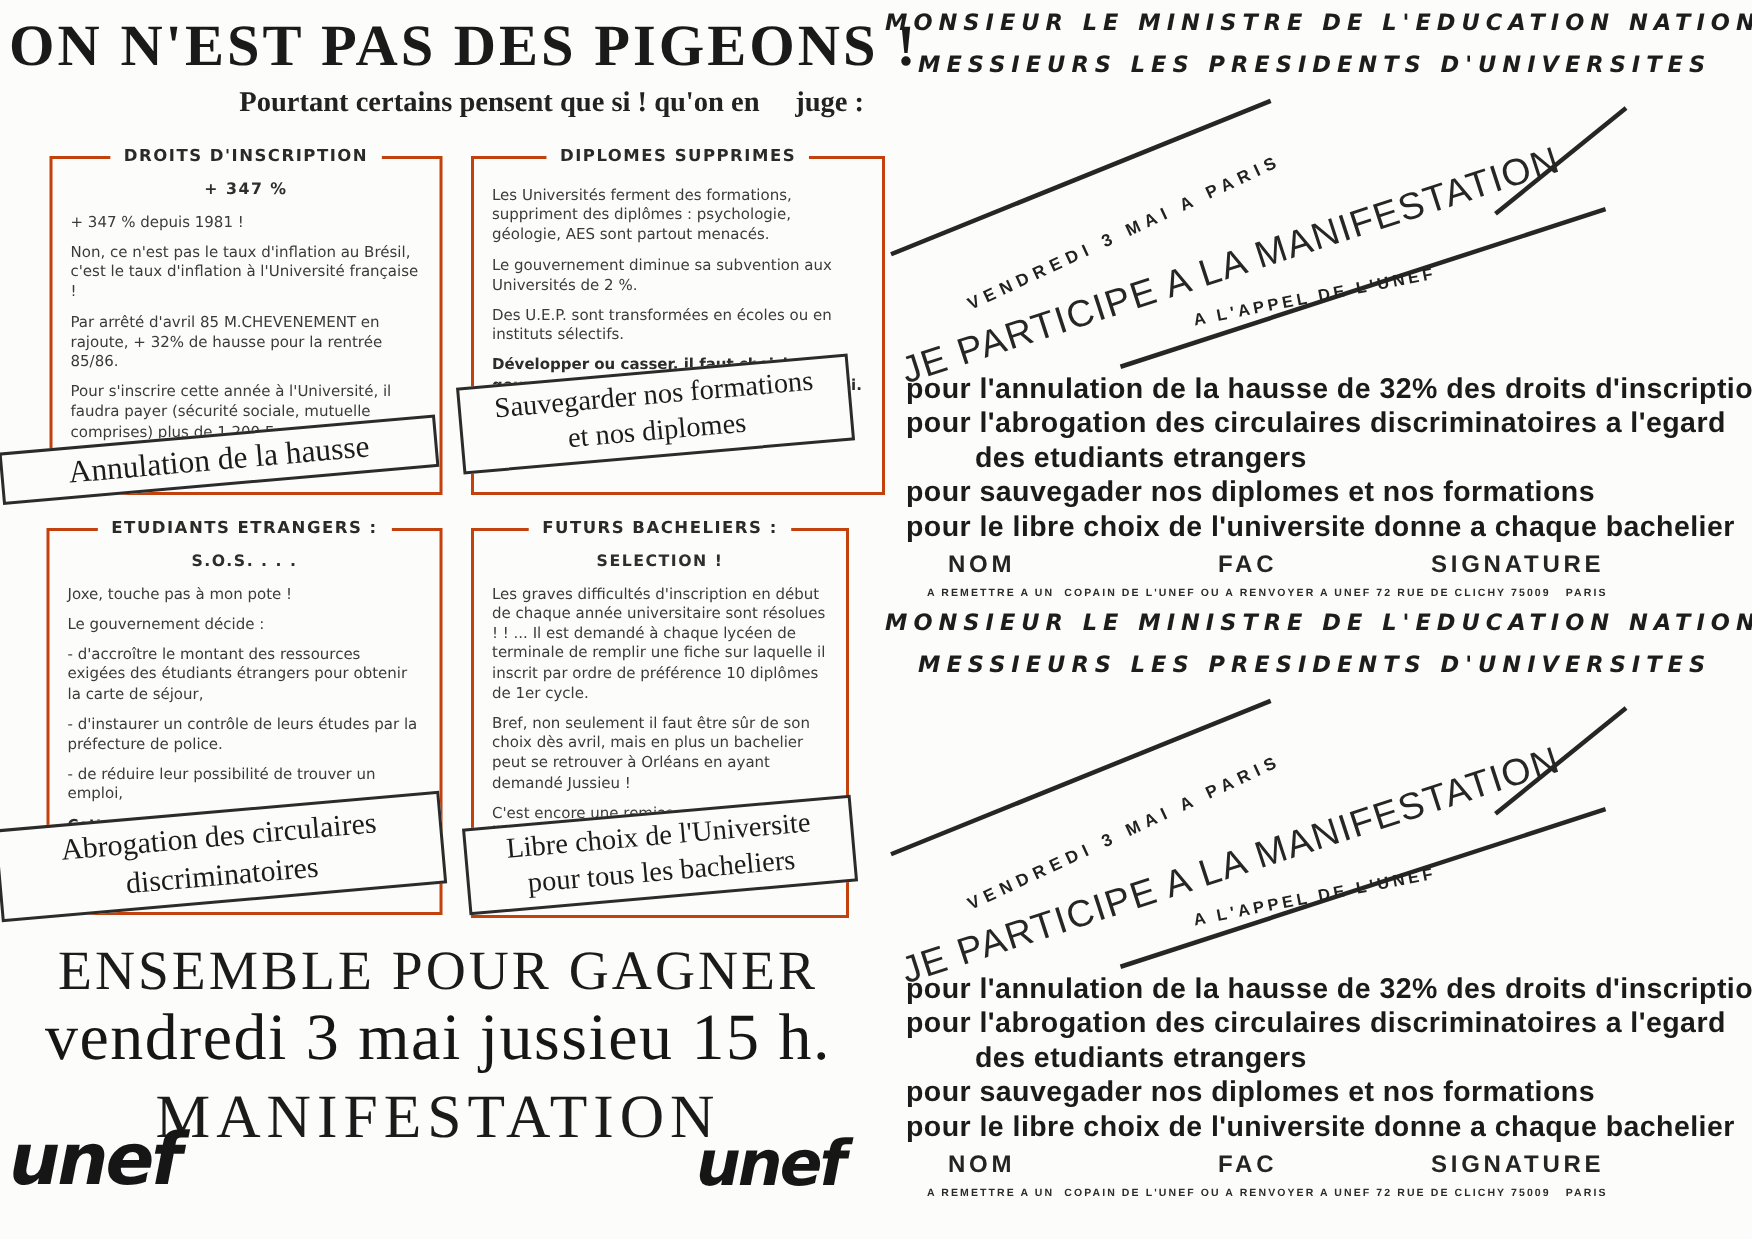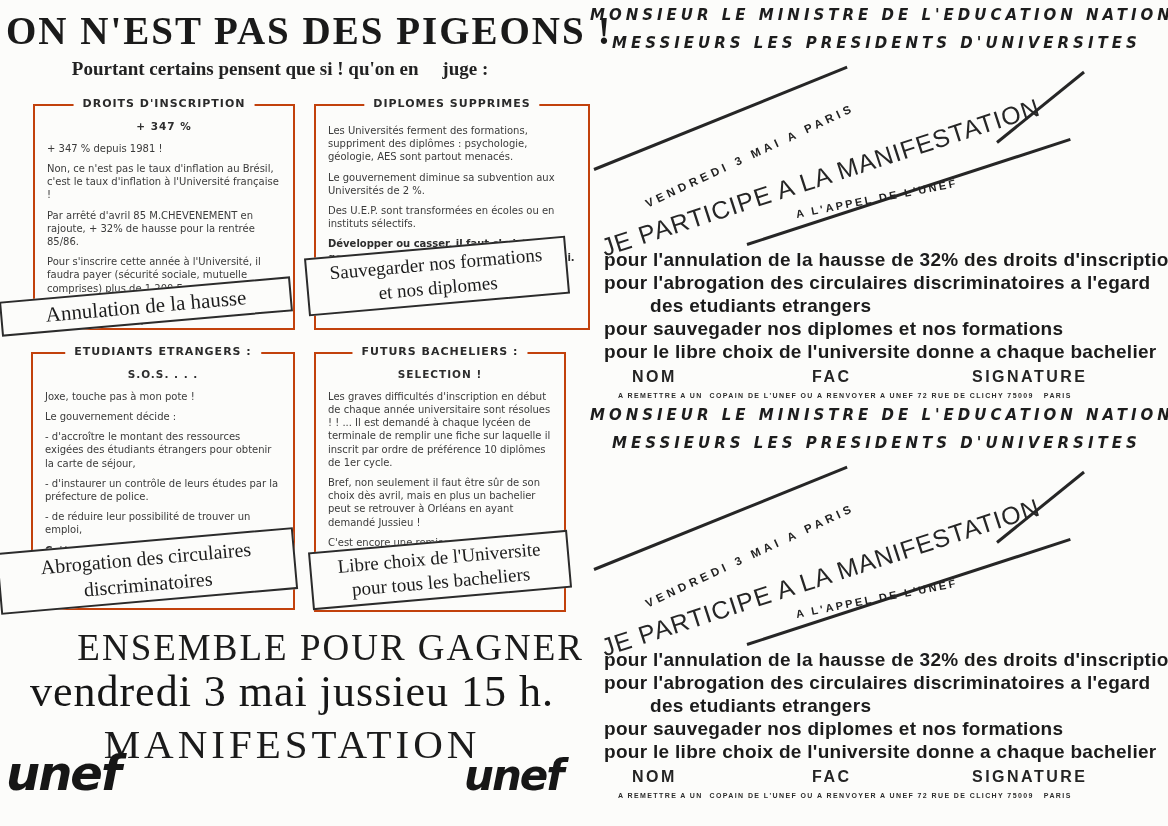--- a/index.html
+++ b/index.html
@@ -8,23 +8,23 @@
     overflow:hidden;color:#1f1f1f;font-family:"Liberation Sans",sans-serif;
   }
   
   .left-half{position:absolute;left:0;top:0;width:584px;height:826px;}
   .main-title{
     position:absolute;left:6px;top:8px;width:540px;margin:0;
     font-family:"Liberation Serif",serif;font-weight:bold;font-size:39px;
     letter-spacing:2px;white-space:nowrap;color:#1a1a1a;
   }
   .subtitle{
-    position:absolute;left:0;top:58px;width:560px;text-align:center;
+    position:absolute;left:0;top:58px;width:560px;text-align:right;
     font-family:"Liberation Serif",serif;font-weight:bold;font-size:19px;
-    white-space:pre;color:#222;
+    white-space:pre;color:#222;padding-left:16px;
   }
   .info-box{
     position:absolute;border:2px solid #c2410c;background:transparent;
     font-family:"DejaVu Sans",sans-serif;font-size:10px;line-height:1.32;
     color:#3b3b3b;padding:10px 12px 8px 12px;box-sizing:border-box;
   }
   .box-1{left:33px;top:104px;width:262px;height:226px;}
   .box-2{left:314px;top:104px;width:276px;height:226px;}
   .box-3{left:31px;top:352px;width:264px;height:258px;}
   .box-4{left:314px;top:352px;width:252px;height:260px;}
@@ -43,21 +43,21 @@
     position:absolute;border:2px solid #2b2b2b;background:#fcfcfa;
     font-family:"Liberation Serif",serif;color:#1c1c1c;text-align:center;
     padding:3px 10px;box-sizing:border-box;
   }
   .slogan .sl-line{display:block;white-space:nowrap;}
   .slogan-1{left:0px;top:289px;width:292px;font-size:21px;transform:rotate(-5deg);}
   .slogan-2{left:306px;top:247px;width:262px;font-size:19px;transform:rotate(-5deg);line-height:1.25;}
   .slogan-3{left:-2px;top:540px;width:298px;font-size:20px;transform:rotate(-5deg);line-height:1.3;}
   .slogan-4{left:310px;top:541px;width:260px;font-size:19px;transform:rotate(-5deg);line-height:1.25;}
   .footer-line1{
-    position:absolute;left:0;top:626px;width:584px;text-align:right;
+    position:absolute;left:0;top:626px;width:584px;text-align:center;
     font-family:"Liberation Serif",serif;font-size:37px;letter-spacing:2px;color:#1b1b1b;
   }
   .footer-line2{
     position:absolute;left:0;top:666px;width:584px;text-align:center;
     font-family:"Liberation Serif",serif;font-size:44px;letter-spacing:1px;color:#161616;
   }
   .footer-line3{
     position:absolute;left:0;top:720px;width:584px;text-align:center;
     font-family:"Liberation Serif",serif;font-size:41px;letter-spacing:4px;color:#1b1b1b;
   }
@@ -98,21 +98,21 @@
   }
   .demands{position:absolute;left:20px;top:246px;width:560px;
     font-family:Liberation Sans, sans-serif;font-weight:bold;font-size:19px;color:#1b1b1b;}
   .demand-line{white-space:nowrap;line-height:23px;letter-spacing:0.3px;}
   .demand-line.indent{padding-left:46px;}
   .form-label{
     position:absolute;top:366px;font-weight:bold;font-size:16px;letter-spacing:2.5px;color:#242424;
   }
   .form-label-nom{left:48px;}
   .form-label-fac{left:228px;}
-  .form-label-signature{left:388px;}
+  .form-label-signature{left:370px;}
   .footnote{
     position:absolute;left:34px;top:390px;font-weight:bold;font-size:7px;
     letter-spacing:1.4px;white-space:pre;color:#2b2b2b;
   }
 </style>
 </head>
 <body>
 
 <div class="page">
 

